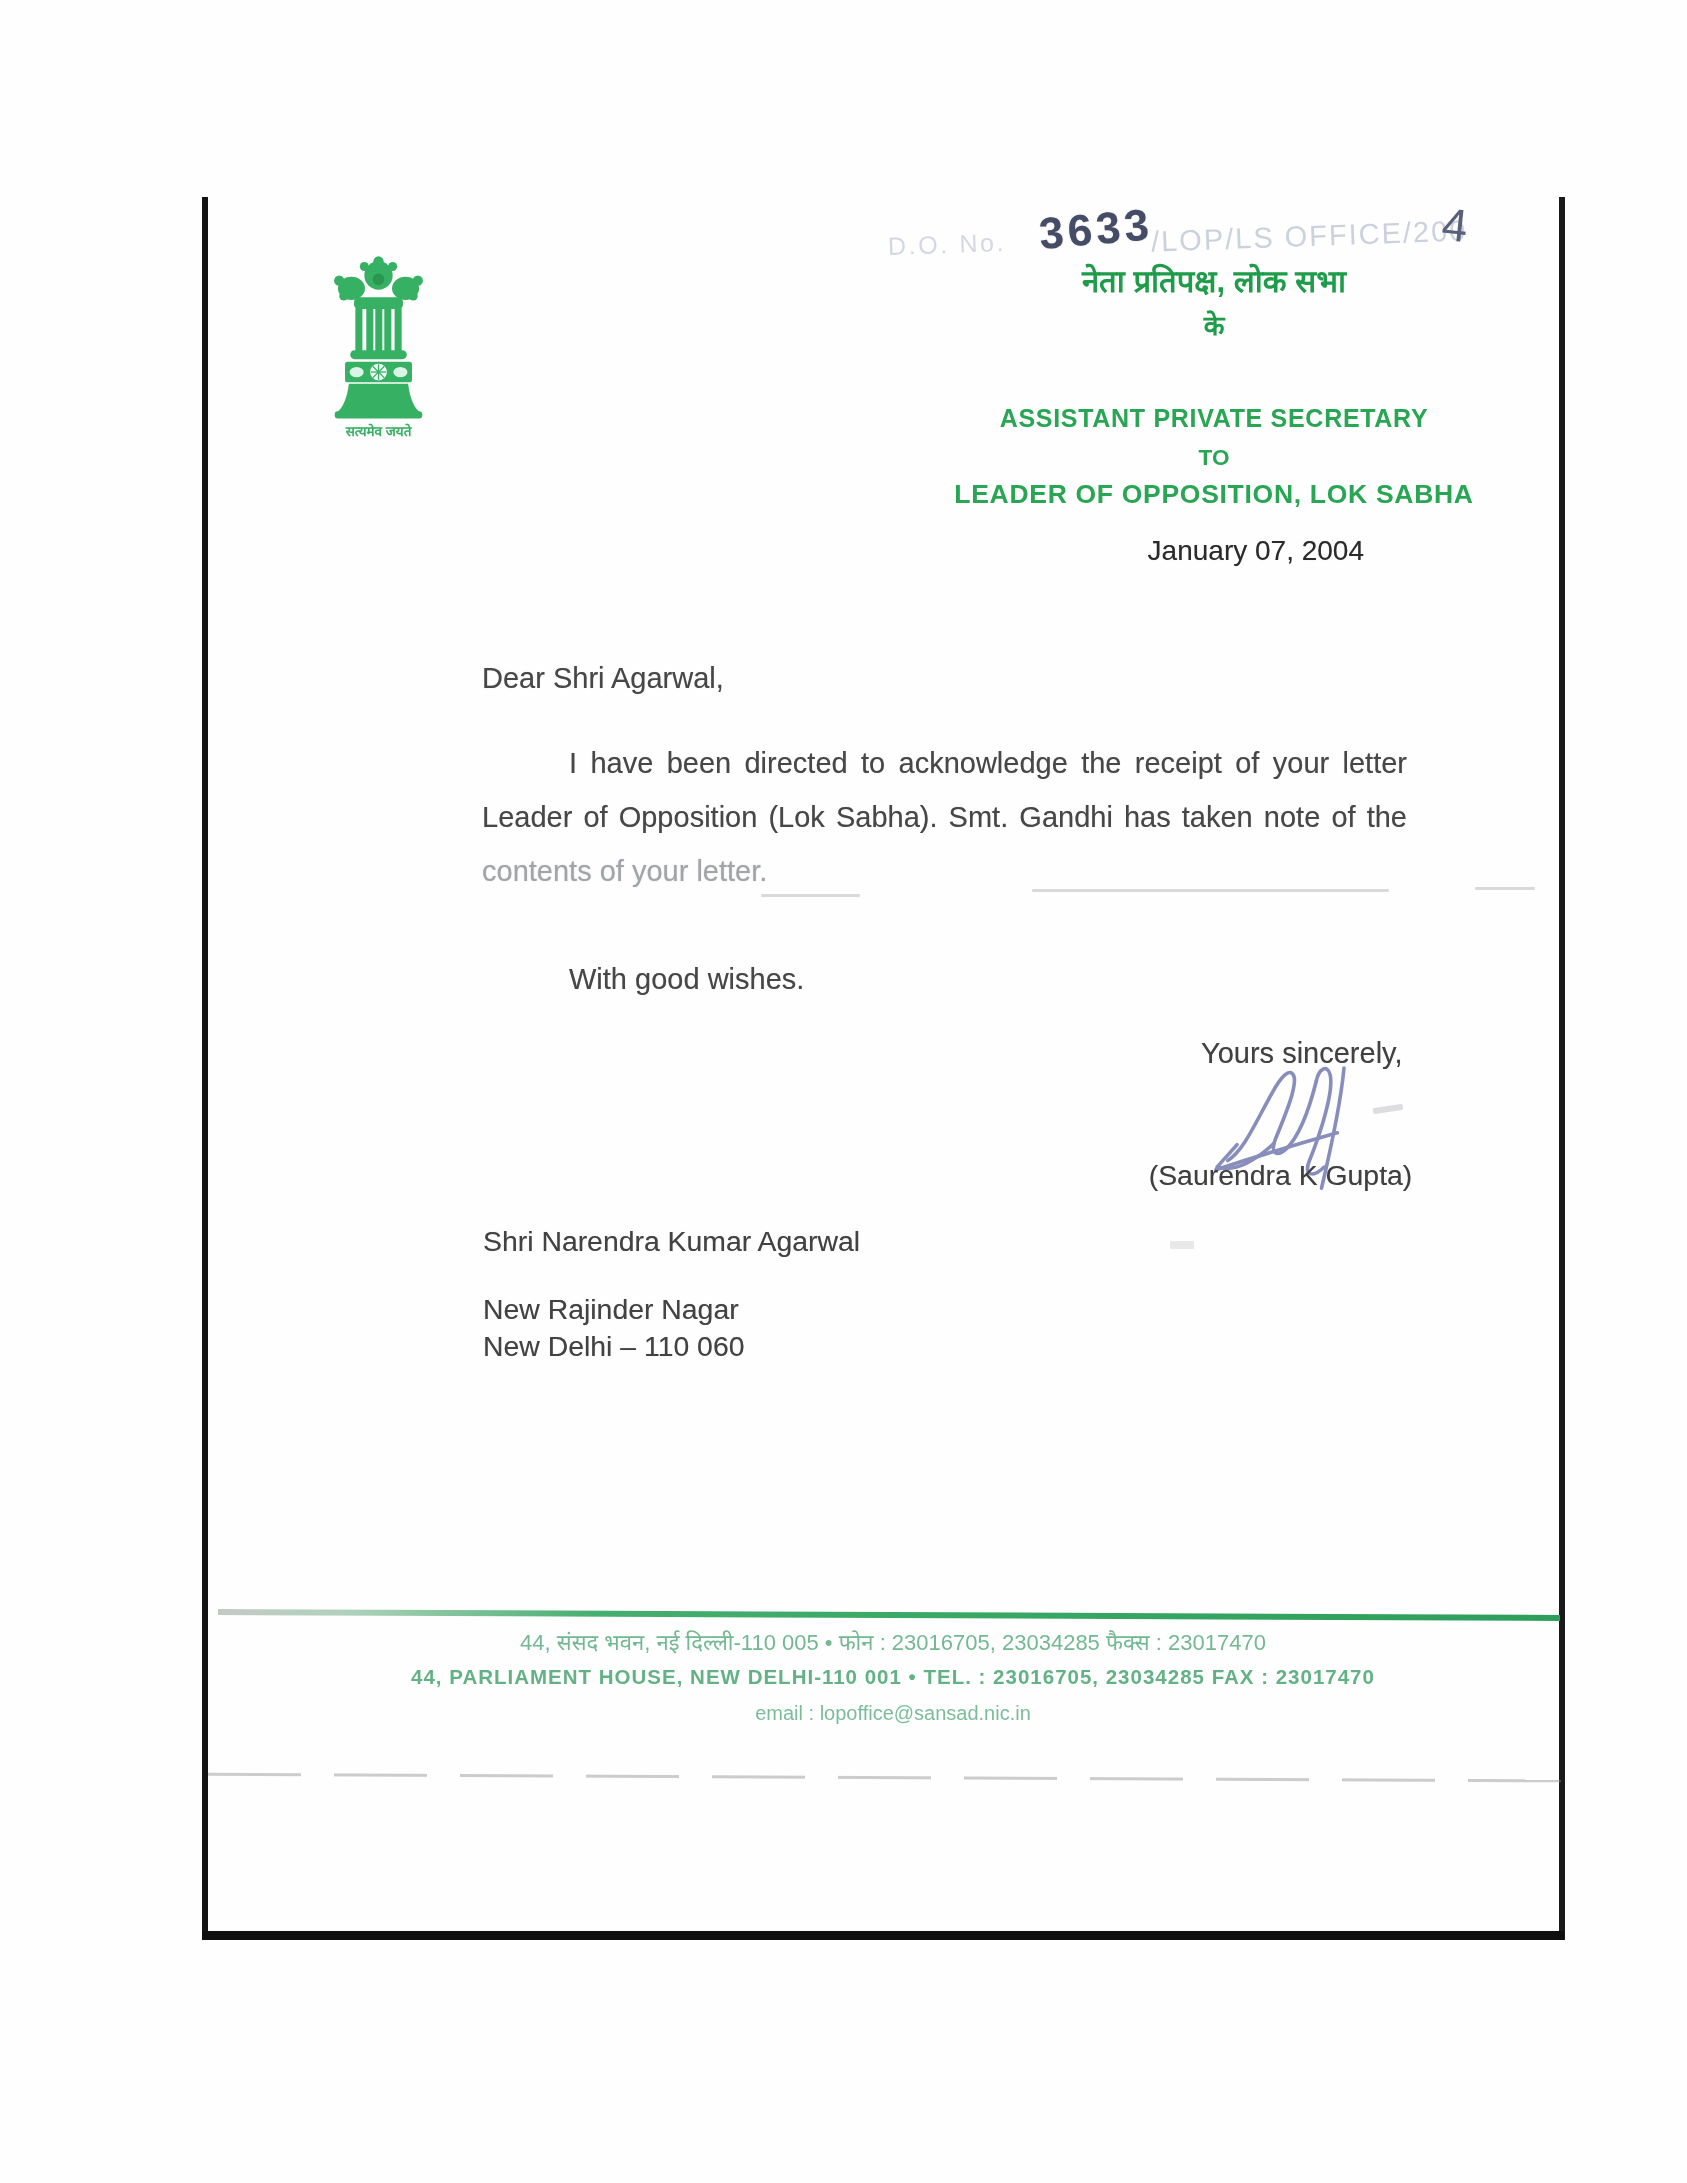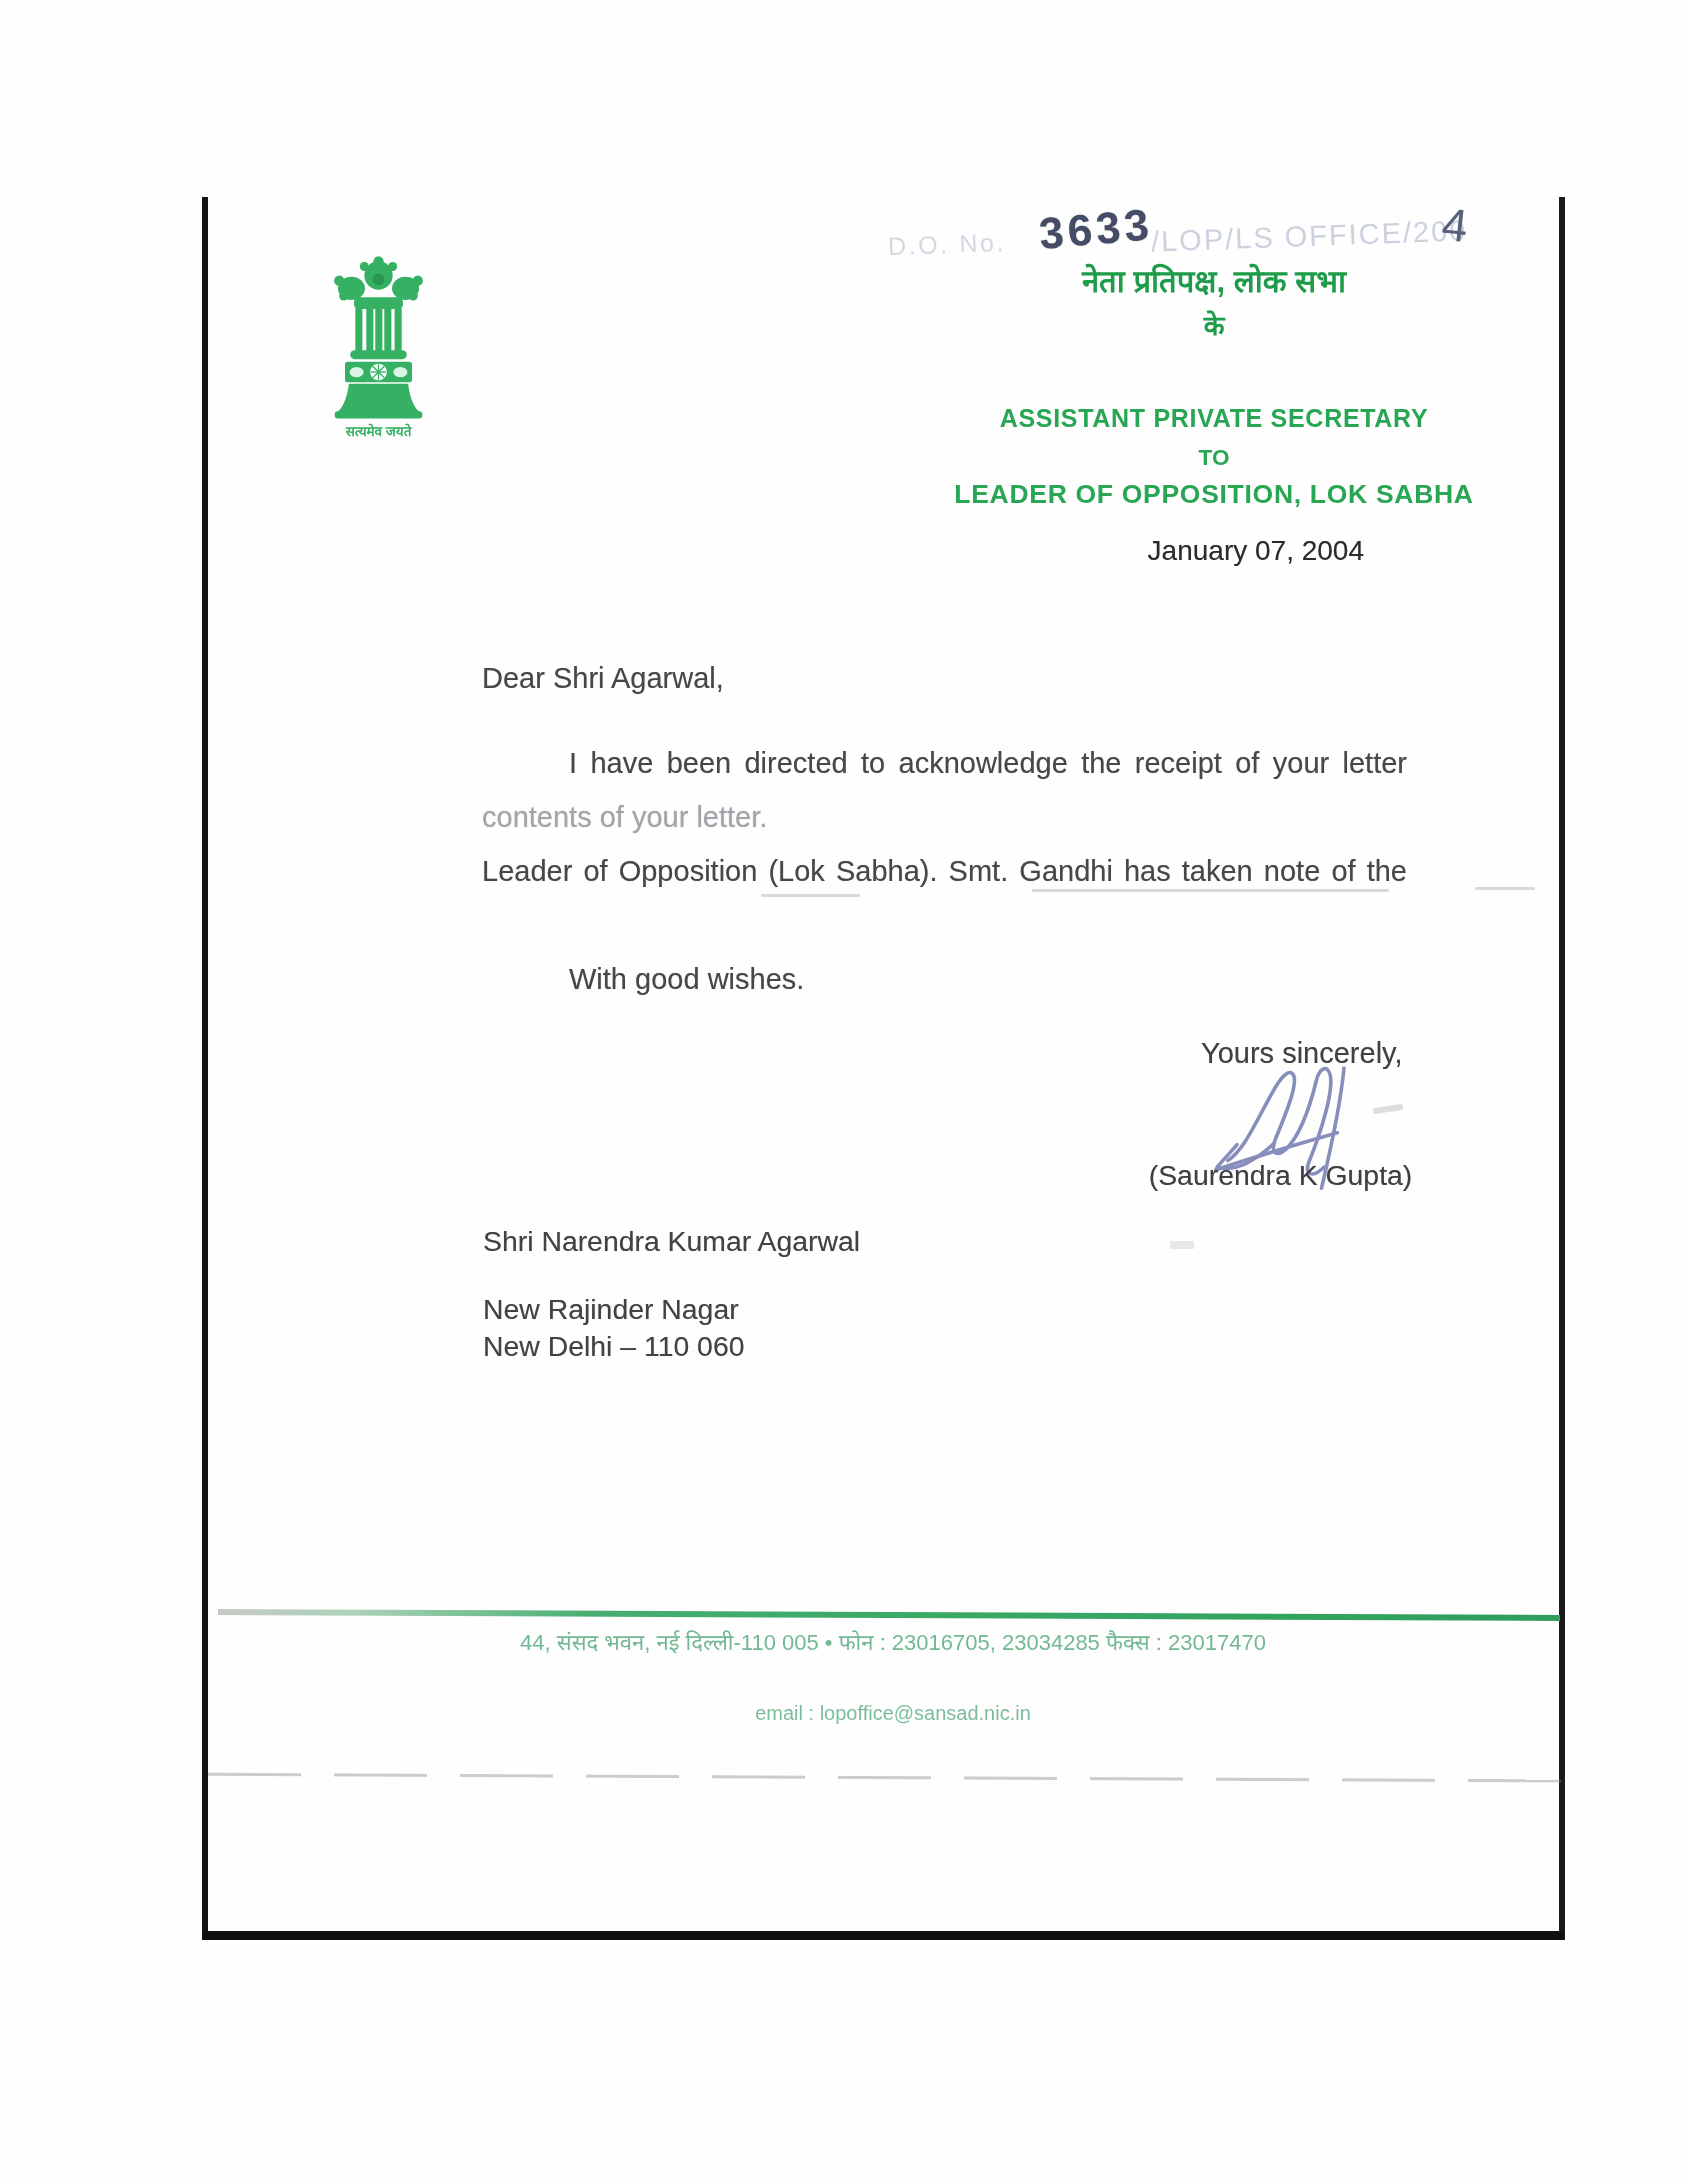--- a/index.html
+++ b/index.html
@@ -112,22 +112,22 @@
   <div class="lh lh-en1" style="left:850px;">ASSISTANT PRIVATE SECRETARY</div>
   <div class="lh lh-en2" style="left:850px;">TO</div>
   <div class="lh lh-en3" style="left:850px;">LEADER OF OPPOSITION, LOK SABHA</div>
 
   <div class="date scan-text">January 07, 2004</div>
 
   <div class="salutation scan-text">Dear Shri Agarwal,</div>
 
   <div class="para">
     <div class="pline pjust p-indent scan-text">I have been directed to acknowledge the receipt of your letter</div>
+    <div class="pline pjust scan-text">Leader of Opposition (Lok Sabha). Smt. Gandhi has taken note of the</div>
     <div class="pline p-faded">contents of your letter.</div>
-    <div class="pline pjust scan-text">Leader of Opposition (Lok Sabha). Smt. Gandhi has taken note of the</div>
   </div>
 
   <div class="closing scan-text">With good wishes.</div>
 
   <div class="signoff scan-text">Yours sincerely,</div>
 
   <svg class="signature" viewBox="0 0 300 210" aria-hidden="true">
     <g fill="none" stroke="#8289b9" stroke-width="5.5" stroke-linecap="round" opacity="0.95">
       <path d="M30,158 C55,142 72,100 97,56 C110,32 124,16 130,30 C136,46 114,96 102,126 C94,147 104,154 119,140 C141,118 156,70 164,38"></path>
       <path d="M164,38 C168,18 181,12 185,28 C191,52 171,116 153,160 C145,180 159,185 176,168"></path>
@@ -139,20 +139,21 @@
   </svg>
 
   <div class="signer scan-text">(Saurendra K Gupta)</div>
 
   <div class="addr-name scan-text">Shri Narendra Kumar Agarwal</div>
   <div class="addr-1 scan-text">New Rajinder Nagar</div>
   <div class="addr-2 scan-text">New Delhi – 110 060</div>
 
   <div class="footer-rule"></div>
   <div class="footer f-hi">44, संसद भवन, नई दिल्ली-110 005 • फोन : 23016705, 23034285  फैक्स : 23017470</div>
+  <div class="footer f-en">44, PARLIAMENT HOUSE, NEW DELHI-110 001 • TEL. : 23016705, 23034285  FAX : 23017470</div>
   <div class="footer f-em">email : lopoffice@sansad.nic.in</div>
   <div class="faint-rule-bottom"></div>
 
   <div class="art a1"></div>
   <div class="art a2"></div>
   <div class="art a3"></div>
   <div class="art a4"></div>
   <div class="art a5"></div>
 
 </div>

